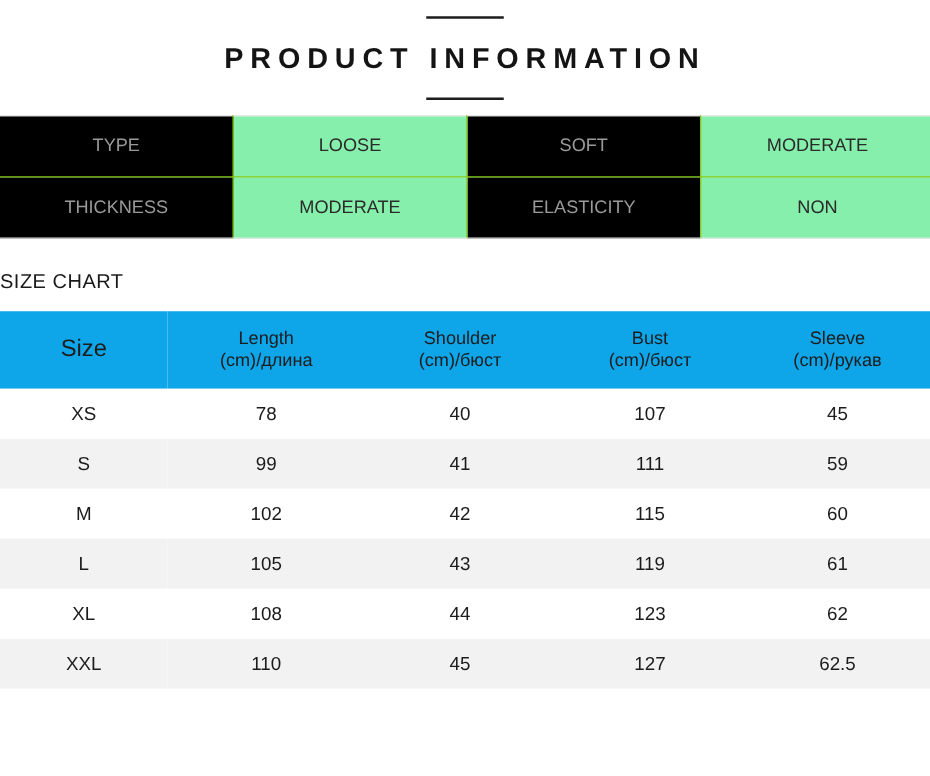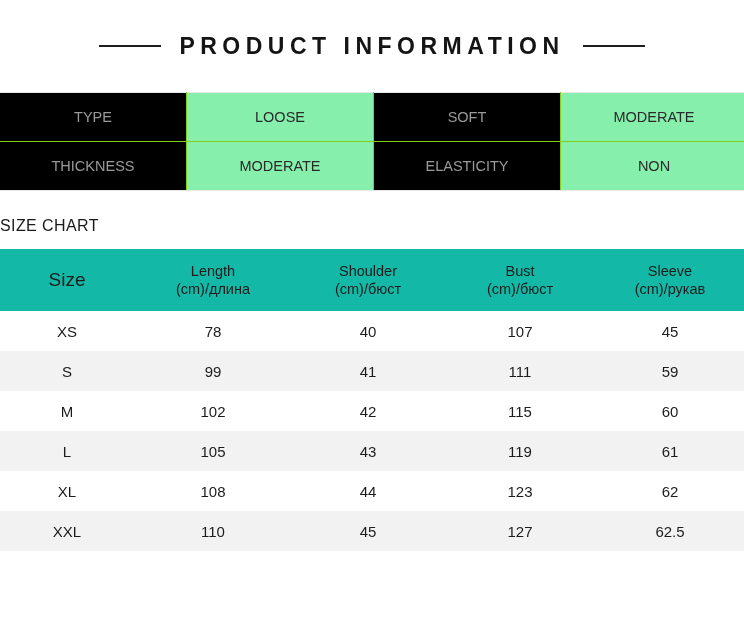--- a/index.html
+++ b/index.html
@@ -26,20 +26,21 @@
     height: 92px;
     display: flex;
     align-items: center;
     justify-content: center;
     background: #ffffff;
   }
   .header-inner {
     display: flex;
     align-items: center;
     gap: 18px;
+    flex-direction: column;
   }
   .rule {
     width: 62px;
     height: 2px;
     background: #1d1d1d;
   }
   .header-title {
     font-size: 23px;
     letter-spacing: 5.5px;
     font-weight: 700;
@@ -94,21 +95,21 @@
   }
   .size-table th,
   .size-table td {
     text-align: center;
     vertical-align: middle;
     border: none;
     padding: 0;
   }
   .size-table thead th {
     height: 62px;
-    background: #14b8a6;
+    background: #0ea5e9;
     font-weight: 400;
     font-size: 14.5px;
     color: #1c1c1c;
     line-height: 1.25;
   }
   .size-table thead th.size-head {
     font-size: 19px;
   }
   .size-table tbody td {
     height: 40px;

